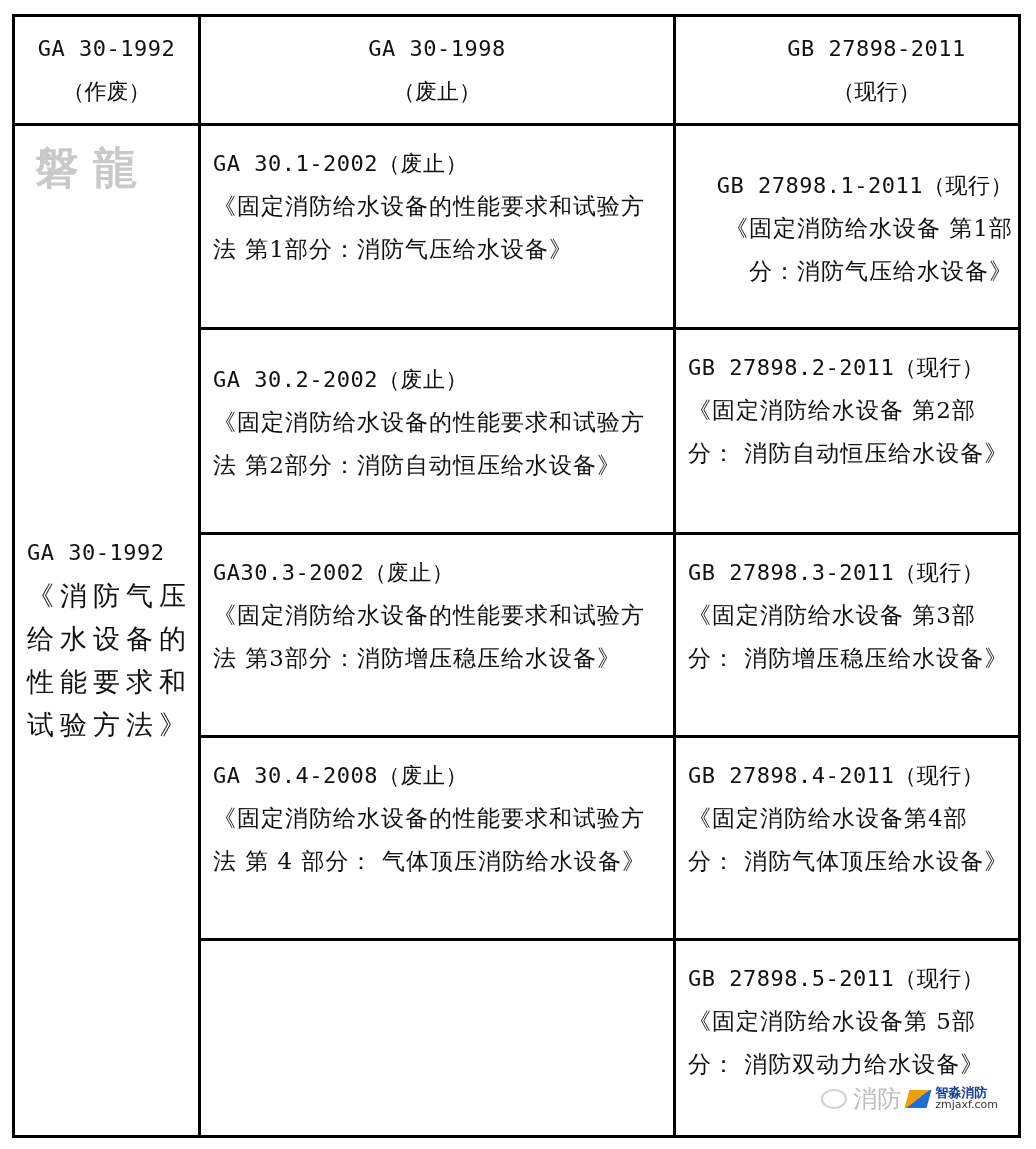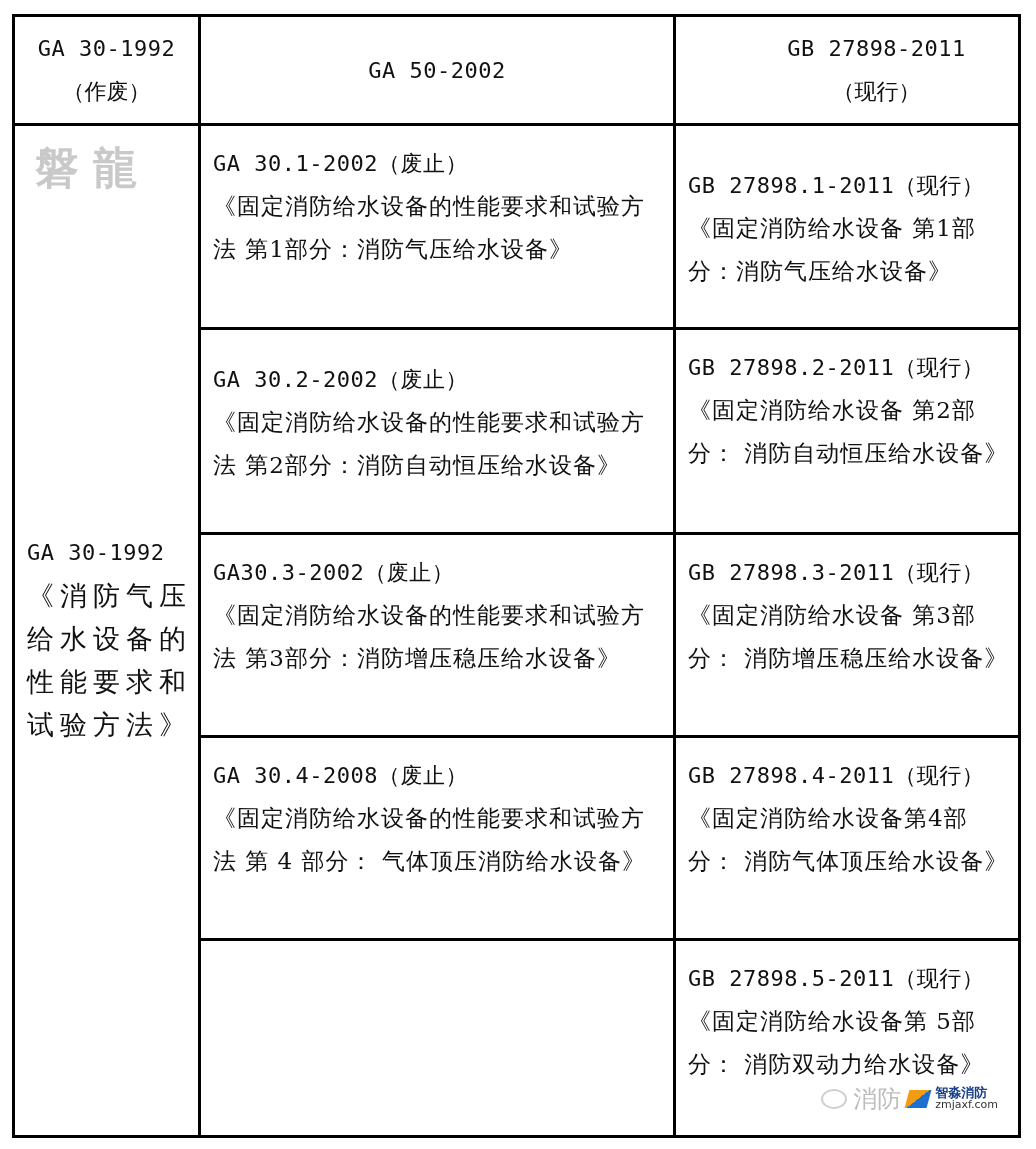--- a/index.html
+++ b/index.html
@@ -37,42 +37,43 @@
   <div class="hline" style="left:183px; right:0; top:310px;"></div>
   <div class="hline" style="left:183px; right:0; top:515px;"></div>
   <div class="hline" style="left:183px; right:0; top:718px;"></div>
   <div class="hline" style="left:183px; right:0; top:921px;"></div>
 
   <div class="cell hdr" style="left:0; top:0; width:183px; height:106px;">
     <span class="code">GA 30-1992</span>
     <span>（作废）</span>
   </div>
   <div class="cell hdr" style="left:186px; top:0; width:472px; height:106px;">
-    <span class="code">GA 50-2002</span>
+    <span class="code">GA 30-1998</span>
+    <span>（废止）</span>
   </div>
   <div class="cell hdr" style="left:661px; top:0; width:345px; height:106px;margin-left:28px;">
     <span class="code">GB 27898-2011</span>
     <span>（现行）</span>
   </div>
 
   <div class="cell" style="left:0; top:109px; width:183px; height:1012px; padding:0 10px;">
     <div style="position:absolute; top:405px; left:12px; right:6px;">
       <div class="code">GA 30-1992</div>
       <div class="left-body">《消防气压</div>
       <div class="left-body">给水设备的</div>
       <div class="left-body">性能要求和</div>
       <div class="left-body">试验方法》</div>
     </div>
   </div>
 
   <div class="cell" style="left:186px; top:109px; width:472px; height:201px; padding:16px 10px 0 12px;">
     <div class="code">GA 30.1-2002（废止）</div>
     <div class="title-text">《固定消防给水设备的性能要求和试验方法 第1部分：消防气压给水设备》</div>
   </div>
-  <div class="cell" style="left:661px; top:109px; width:345px; height:201px; padding:38px 8px 0 12px;">
+  <div class="cell" style="left:661px; top:109px; width:345px; height:201px; padding:38px 8px 0 12px;text-align:right;">
     <div class="code">GB 27898.1-2011（现行）</div>
     <div class="title-text">《固定消防给水设备 第1部分：消防气压给水设备》</div>
   </div>
 
   <div class="cell" style="left:186px; top:313px; width:472px; height:202px; padding:28px 10px 0 12px;">
     <div class="code">GA 30.2-2002（废止）</div>
     <div class="title-text">《固定消防给水设备的性能要求和试验方法 第2部分：消防自动恒压给水设备》</div>
   </div>
   <div class="cell" style="left:661px; top:313px; width:345px; height:175px; padding:16px 8px 0 12px;">
     <div class="code">GB 27898.2-2011（现行）</div>

